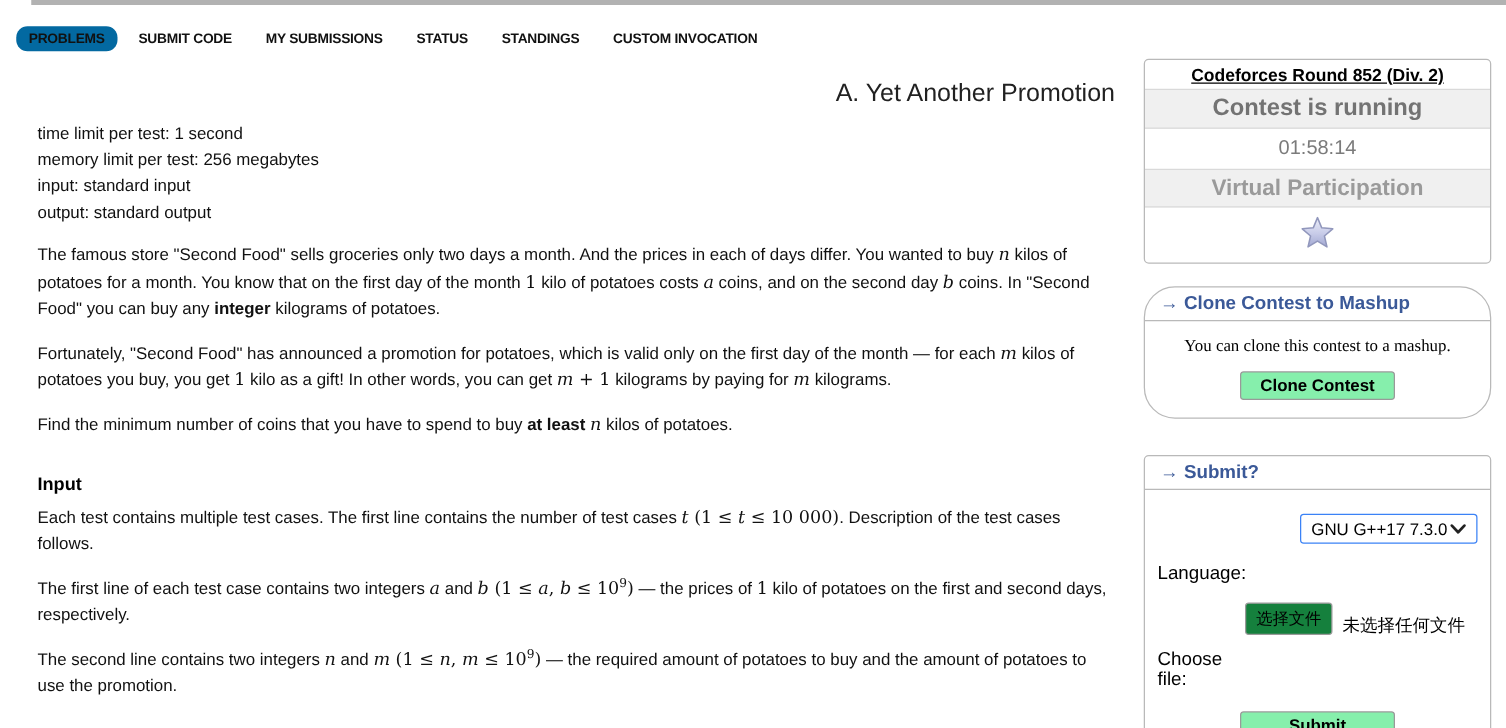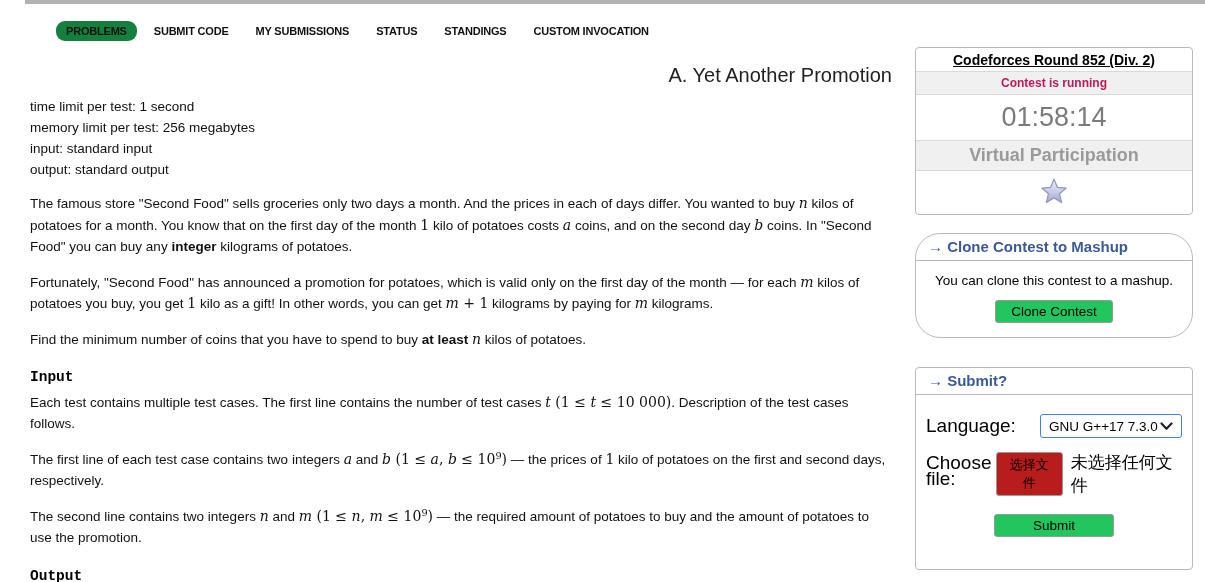--- a/index.html
+++ b/index.html
@@ -6,67 +6,67 @@
   html,body { width:1205px; height:582px; background:#fff; overflow:hidden;
               font-family:"Liberation Sans", sans-serif; color:#000; }
 
   
   .top-bar { position:absolute; top:0; left:25px; right:0; height:4px; background:#b2b2b2; }
 
   
   .nav { position:absolute; top:21px; left:13px; display:flex; align-items:center; }
   .nav-tab { font-size:11px; font-weight:bold; letter-spacing:-0.2px; color:#111;
              padding:4px 10px; margin-right:7px; white-space:nowrap; cursor:pointer; }
-  .nav-tab.active { background:#15803d; border-radius:9px;margin-left:43px; }
+  .nav-tab.active { background:#0369a1; border-radius:9px; }
 
   
   .main { position:absolute; left:30px; top:0; width:862px; }
   .problem-title { margin-top:64px; text-align:right; font-size:20px; font-weight:400; color:#212121; }
   .limits { margin-top:9px; text-align:left; font-size:13.5px; line-height:21px; color:#111; }
   .statement { margin-top:13px; font-size:13.5px; line-height:21.5px; color:#111; }
   .statement p { margin:0 0 14px 0; }
-  .sec-head { font-size:14.5px; font-weight:bold; margin:17px 0 3px 0; color:#000;font-family:Liberation Mono, monospace; }
+  .sec-head { font-size:14.5px; font-weight:bold; margin:28px 0 3px 0; color:#000; }
   .seg-v { font-family:"DejaVu Serif", serif; font-style:italic; font-size:1.04em; line-height:1; }
   .seg-n { font-family:"DejaVu Serif", serif; font-size:1.04em; line-height:1; }
   .seg-b { font-weight:bold; }
   sup.seg-n { font-size:0.72em; line-height:1; vertical-align:super; }
 
   
   .sidebar { position:absolute; left:915px; top:47px; width:278px; }
   .box { border:1px solid #b9b9b9; border-radius:4px; background:#fff; overflow:hidden; }
   .row { text-align:center; border-bottom:1px solid #d9d9d9; }
   .row:last-child { border-bottom:none; }
   .row.shade { background:#f0f0f0; }
   .contest-link { display:block; padding:4px 2px 3px; font-size:14px; font-weight:bold;
                   color:#000; text-decoration:underline; cursor:pointer; }
-  .contest-status { padding:4px 2px; font-size:12px; font-weight:bold; color:#be185d; }
-  .contest-timer { padding:7px 2px; font-size:27px; color:#7b7b7b; }
+  .contest-status { padding:4px 2px; font-size:19px; font-weight:bold; color:#737373; }
+  .contest-timer { padding:7px 2px; font-size:16px; color:#7b7b7b; }
   .contest-mode { padding:4px 2px; font-size:18px; color:#9a9a9a;font-weight:bold; }
   .star-row { padding:7px 2px 6px; }
   .star-row svg { cursor:pointer; display:inline-block; }
 
   .box2 { margin-top:18px;border-radius:25px; }
   .box-head { padding:4px 12px 5px; font-size:15px; font-weight:bold; color:#3b5998;
               border-bottom:1px solid #b9b9b9; }
-  .clone-text { text-align:center; font-size:13.5px; margin-top:12px; padding:0 6px; }
-  .btn { display:block; margin:12px auto 14px; background:#22c55e; border:1px solid #999;
+  .clone-text { text-align:center; font-size:13.5px; margin-top:12px; padding:0 6px;font-family:Liberation Serif, serif; }
+  .btn { display:block; margin:12px auto 14px; background:#86efac; border:1px solid #999;
          border-radius:3px; font-size:13.5px; font-family:"Liberation Sans",sans-serif;
-         padding:3px 15px; color:#000; cursor:pointer; }
+         padding:3px 15px; color:#000; cursor:pointer;font-weight:bold; }
 
   .box3 { margin-top:29px; }
   .form-row { display:flex; align-items:flex-start; margin:19px 10px 0 10px; }
-  .form-label { width:70px; font-size:19px; padding-top:4px; line-height:16px; }
+  .form-label { width:70px; font-size:15px; padding-top:4px; line-height:16px;margin-top:36px; }
   .select { flex:1; display:flex; align-items:center; justify-content:space-between;
             border:1px solid #3b82f6; border-radius:3px; background:#fff; height:24px;
             padding:0 8px 0 8px; font-size:13.5px; cursor:pointer;margin-left:44px; }
   .file-wrap { flex:1; display:flex; align-items:center; }
-  .file-btn { background:#b91c1c; border:1px solid #999; border-radius:3px;
+  .file-btn { background:#15803d; border:1px solid #999; border-radius:3px;
               font-size:13px; font-family:"Liberation Sans",sans-serif;
               padding:3px 8px; cursor:pointer; }
-  .file-status { font-size:17px; margin-left:8px; }
+  .file-status { font-size:14px; margin-left:8px;margin-top:12px; }
   .submit-btn { margin:17px auto 32px; padding:3px 38px; }
 </style>
 </head>
 <body>
 
 <div class="top-bar"></div>
 
 <nav class="nav">
   <div class="nav-tab active">PROBLEMS</div>
   <div class="nav-tab">SUBMIT CODE</div>

